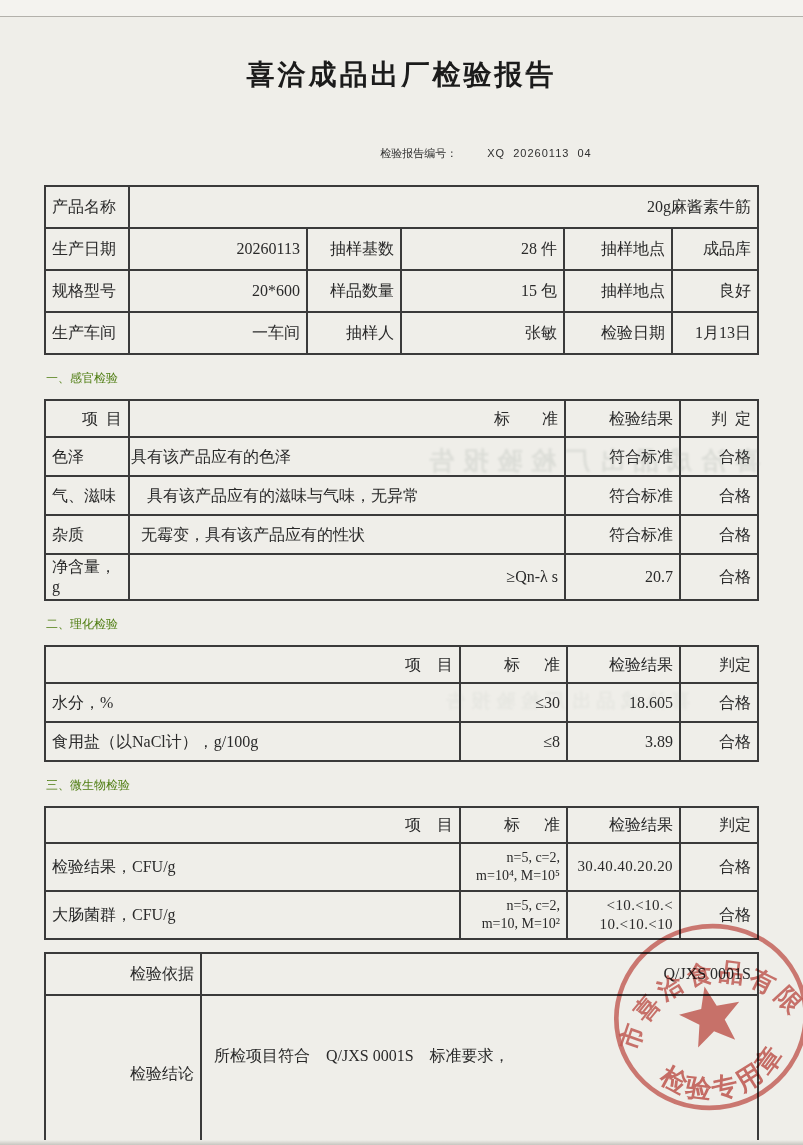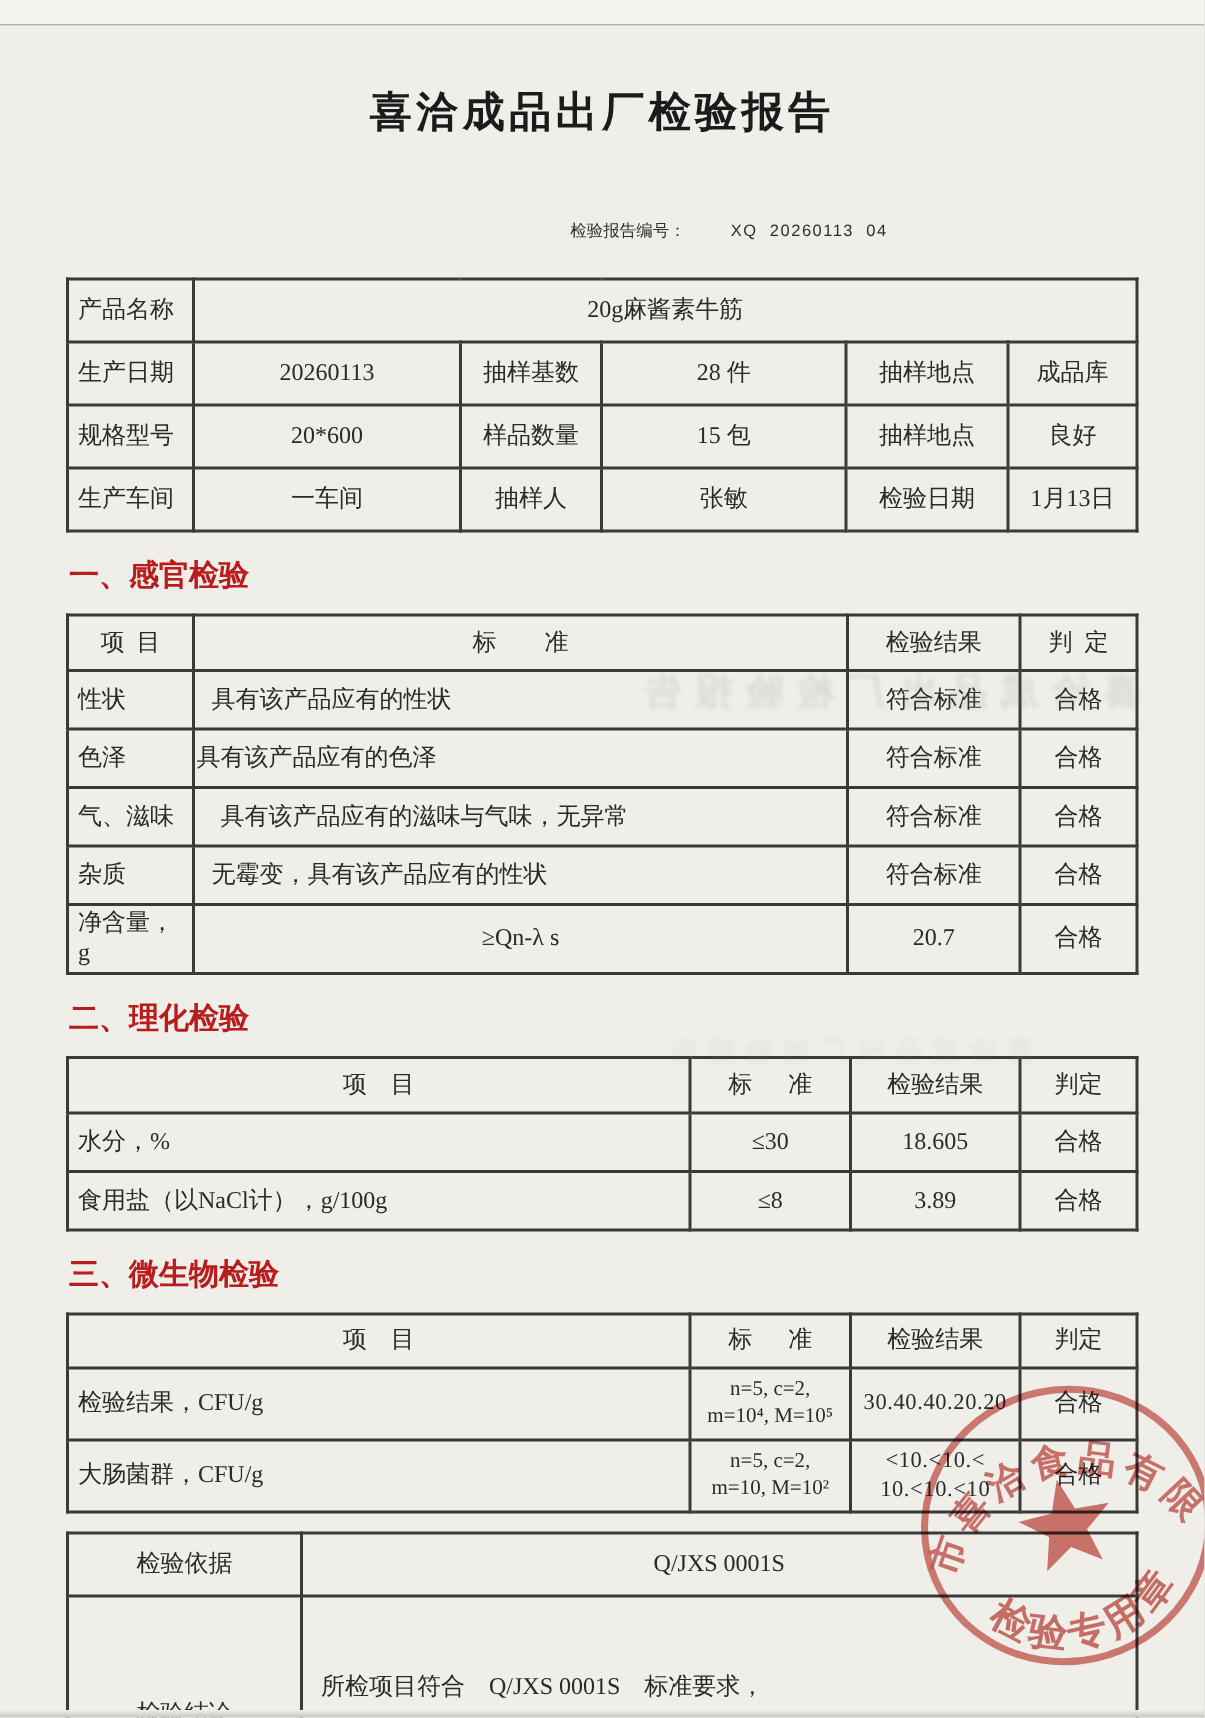--- a/index.html
+++ b/index.html
@@ -10,25 +10,25 @@
   }
   .scan-top{position:absolute;top:0;left:0;right:0;height:16px;background:#f4f3ef;border-bottom:1px solid #b3b1ab;}
   .scan-bottom{position:absolute;bottom:0;left:0;right:0;height:5px;background:linear-gradient(#efeee9,#c7c5bf);}
   .title{margin:56px 0 0;text-align:center;font-family:Liberation Sans, sans-serif;
          font-size:28px;font-weight:bold;letter-spacing:3px;color:#1b1b1b;}
   .report-no{margin:40px 0 0 368px;font-size:11px;font-family:"Liberation Sans",sans-serif;color:#2f2f2f;white-space:pre;}
   .report-no .no-val{margin-left:30px;letter-spacing:1px;}
   table.tbl{border-collapse:collapse;table-layout:fixed;width:713px;margin:12px 0 0 44px;background:transparent;}
   table.tbl td{border:2px solid #3a3a3a;font-size:16px;padding:2px 6px;overflow:hidden;
                white-space:pre-wrap;vertical-align:middle;line-height:1.25;}
-  td.ctr{text-align:center;}
+  td.ctr{text-align:right;}
   td.lab{padding-left:9px;}
   .info td{height:36px;margin-left:34px;}
   .pv{padding-right:110px;}
-  .sec{margin:15px 0 0 46px;font-family:"Liberation Sans",sans-serif;font-weight:bold;font-size:20px;color:#b91c1c;}
+  .sec{margin:15px 0 0 46px;font-family:"Liberation Sans",sans-serif;font-weight:normal;font-size:12px;color:#4d7c0f;}
   .sens td{height:33px;} .sens tr.hd td{height:31px;}
   .phys td{height:33px;} .phys tr.hd td{height:31px;}
   .micro tr.hd td{height:30px;} .micro td{height:42px;}
   .micro .std{font-size:14px;line-height:1.3;}
   .micro .res{font-size:15px;letter-spacing:.4px;line-height:1.3;}
   .basis{margin-top:-2px;}
   .basis td.row1{height:36px;}
   .basis td.concl{height:100px;padding:8px 10px 6px 12px;vertical-align:top;}
   .concl .c1{margin-top:2px;}
   .ghost{position:absolute;font-family:"Liberation Sans",sans-serif;font-weight:bold;
@@ -102,26 +102,20 @@
         <col style="width:78px">
       </colgroup>
     <tbody>
         <tr class="hd">
       <td class="ctr">项  目</td>
       <td class="ctr">标        准</td>
       <td class="ctr">检验结果</td>
       <td class="ctr">判  定</td>
     </tr>
     <tr>
-      <td class="lab">性状</td>
-      <td class="lab" style="padding-left:11px">具有该产品应有的性状</td>
-      <td class="ctr">符合标准</td>
-      <td class="ctr">合格</td>
-    </tr>
-    <tr>
       <td class="lab">色泽</td>
       <td class="lab" style="padding-left:1px">具有该产品应有的色泽</td>
       <td class="ctr">符合标准</td>
       <td class="ctr">合格</td>
     </tr>
     <tr>
       <td class="lab">气、滋味</td>
       <td class="lab" style="padding-left:17px">具有该产品应有的滋味与气味，无异常</td>
       <td class="ctr">符合标准</td>
       <td class="ctr">合格</td>

